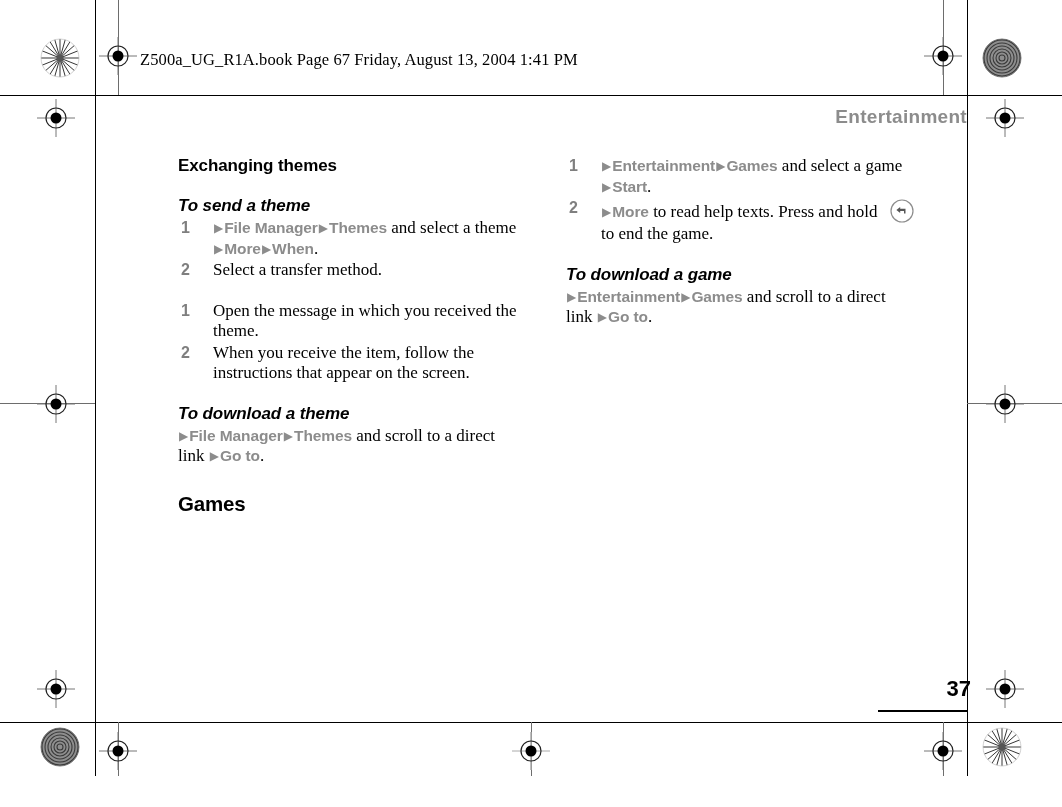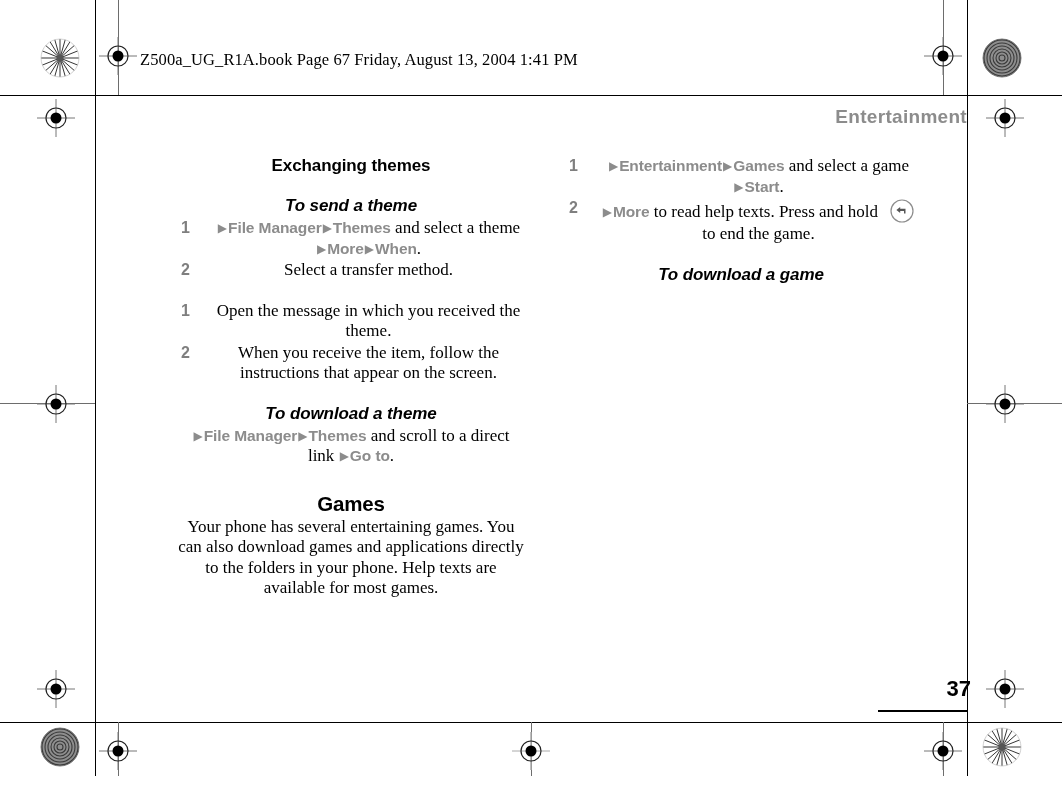--- a/index.html
+++ b/index.html
@@ -9,21 +9,20 @@
   }
   body {
     font-family: "Liberation Serif", serif;
   }
   #page {
     position: relative;
     width: 1062px;
     height: 776px;
     overflow: hidden;
     background: #ffffff;
-    text-align: center;
   }
 
   
   .rule {
     position: absolute;
     background: #000000;
   }
   .rule-h { height: 1px; }
   .rule-v { width: 1px; }
 
@@ -437,34 +436,34 @@
       </ol>
 
     <div class="gap-md"></div>
 
     <h3 class="proc">To download a theme</h3>
     <p class="navline"><span class="tri">▶</span><span class="mi">File Manager</span><span class="tri">▶</span><span class="mi">Themes</span> and scroll to a direct link <span class="tri">▶</span><span class="mi">Go to</span>.</p>
 
     <div class="gap-lg"></div>
 
     <h2 class="sec">Games</h2>
-    <p class="body">Your phone has several entertaining games. You can also download games and applications directly to the folders in your phone. Help texts are available for most games.</p>
   </div>
 
   <div class="col col-right">
 
     <ol class="steps">
         <li><span class="num">1</span><span class="tri">▶</span><span class="mi">Entertainment</span><span class="tri">▶</span><span class="mi">Games</span> and select a game <span class="tri">▶</span><span class="mi">Start</span>.</li>
         <li><span class="num">2</span><span class="tri">▶</span><span class="mi">More</span> to read help texts. Press and hold <span class="keyicon"><svg width="26" height="26" viewBox="0 0 26 26">
               <circle cx="13" cy="13" r="11" fill="none" stroke="#8c8c8c" stroke-width="1.2"></circle>
               <path d="M16.5 10.8 H11.2 V8.9 L7.4 11.9 L11.2 14.9 V13 H15 V15.6 H16.5 Z" fill="#555"></path>
             </svg></span> to end the game.</li>
       </ol>
 
     <div class="gap-md"></div>
 
     <h3 class="proc">To download a game</h3>
+    <p class="navline"><span class="tri">▶</span><span class="mi">Entertainment</span><span class="tri">▶</span><span class="mi">Games</span> and scroll to a direct link <span class="tri">▶</span><span class="mi">Go to</span>.</p>
   </div>
 
   <div class="rule rule-h" style="left:878px; top:710px; width:89px; height:2px;"></div>
   <div class="folio">37</div>
 
 </div>
 
 </body></html>

